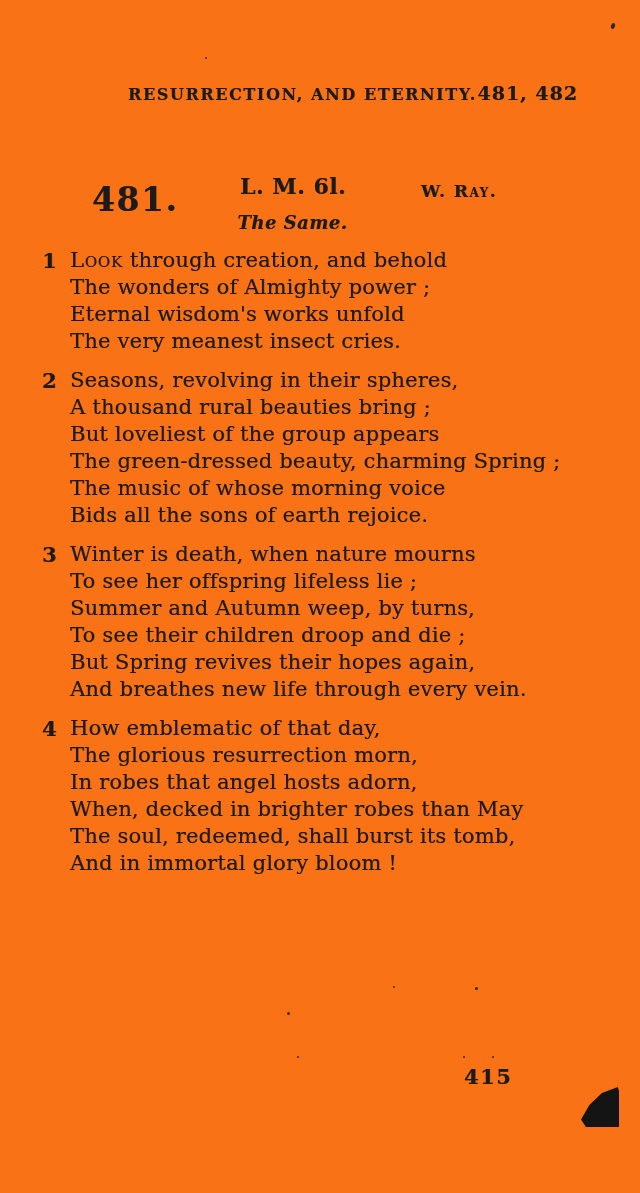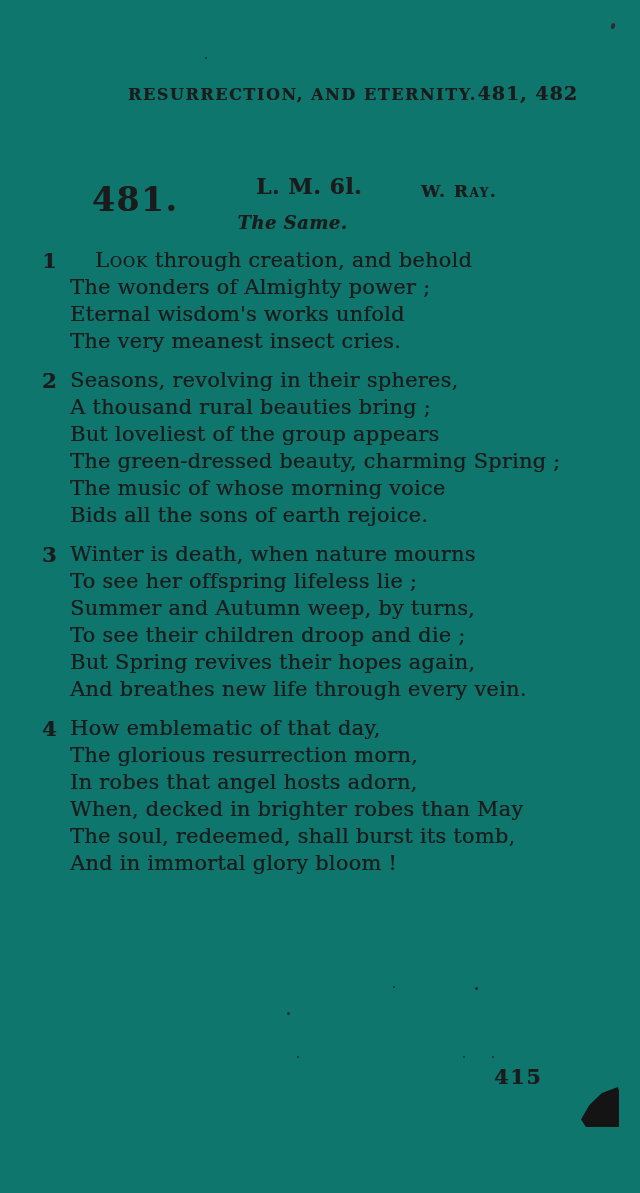--- a/index.html
+++ b/index.html
@@ -1,20 +1,20 @@
 <!DOCTYPE html>
 <html><head>
 <meta charset="utf-8">
 <style>
   html,body{margin:0;padding:0;background:#e9e7e2;}
   .page{
     position:relative;
     width:640px;height:1193px;
     margin:0 auto;
-    background:#0f766e;
+    background:#f97316;
     font-family:"DejaVu Serif","Liberation Serif",serif;
     color:#1b1b1b;
     overflow:hidden;
   }
   .ink{ text-shadow:0.4px 0 0 rgba(20,20,20,0.55); }
 
   .running-header{
     position:absolute; top:82px; left:128px; width:450px;
     display:flex; justify-content:space-between; align-items:baseline;
   }
@@ -24,44 +24,44 @@
   .running-header .hdr-nums{
     font-size:19px; font-weight:bold; letter-spacing:1px; white-space:nowrap;
   }
 
   .hymn-number{
     position:absolute; top:180px; left:92px;
     font-size:33px; font-weight:bold; letter-spacing:1.5px;
   }
   .hymn-meter{
     position:absolute; top:173px; left:240px;
-    font-size:22px; font-weight:bold; letter-spacing:0.5px;margin-left:16px;
+    font-size:22px; font-weight:bold; letter-spacing:0.5px;
   }
   .hymn-author{
     position:absolute; top:181px; left:421px;
     font-size:17px; font-weight:bold; font-variant:small-caps; letter-spacing:1.5px;
   }
   .hymn-subtitle{
     position:absolute; top:212px; left:0; width:585px; text-align:center;
     font-size:18px; font-style:italic; font-weight:bold; letter-spacing:0.5px;
   }
 
   .stanzas{ position:absolute; top:247px; left:42px; }
   .stanza{ display:flex; margin-bottom:12px; }
   .stanza-number{
     width:28px; flex:0 0 28px;
     font-size:21px; font-weight:bold; line-height:27px;
   }
   .verse-line{
     font-size:21px; line-height:27px; white-space:nowrap; letter-spacing:0.2px;
   }
-  .smallcaps{ font-variant:small-caps; letter-spacing:0.8px;margin-left:25px; }
+  .smallcaps{ font-variant:small-caps; letter-spacing:0.8px; }
 
   .page-number{
-    position:absolute; top:1064px; left:494px;
+    position:absolute; top:1064px; left:464px;
     font-size:21px; font-weight:bold; letter-spacing:1.5px;
   }
 
   .wedge{
     position:absolute; left:581px; top:1087px; width:38px; height:40px;
     background:#141414;
     clip-path:polygon(97% 0, 100% 10%, 100% 100%, 13% 100%, 0 81%, 22% 45%, 55% 15%);
   }
   .speck{ position:absolute; background:#2b2b2b; border-radius:50%; }
   .s1{ left:611px; top:23px;  width:4px; height:6px; transform:rotate(20deg); }

